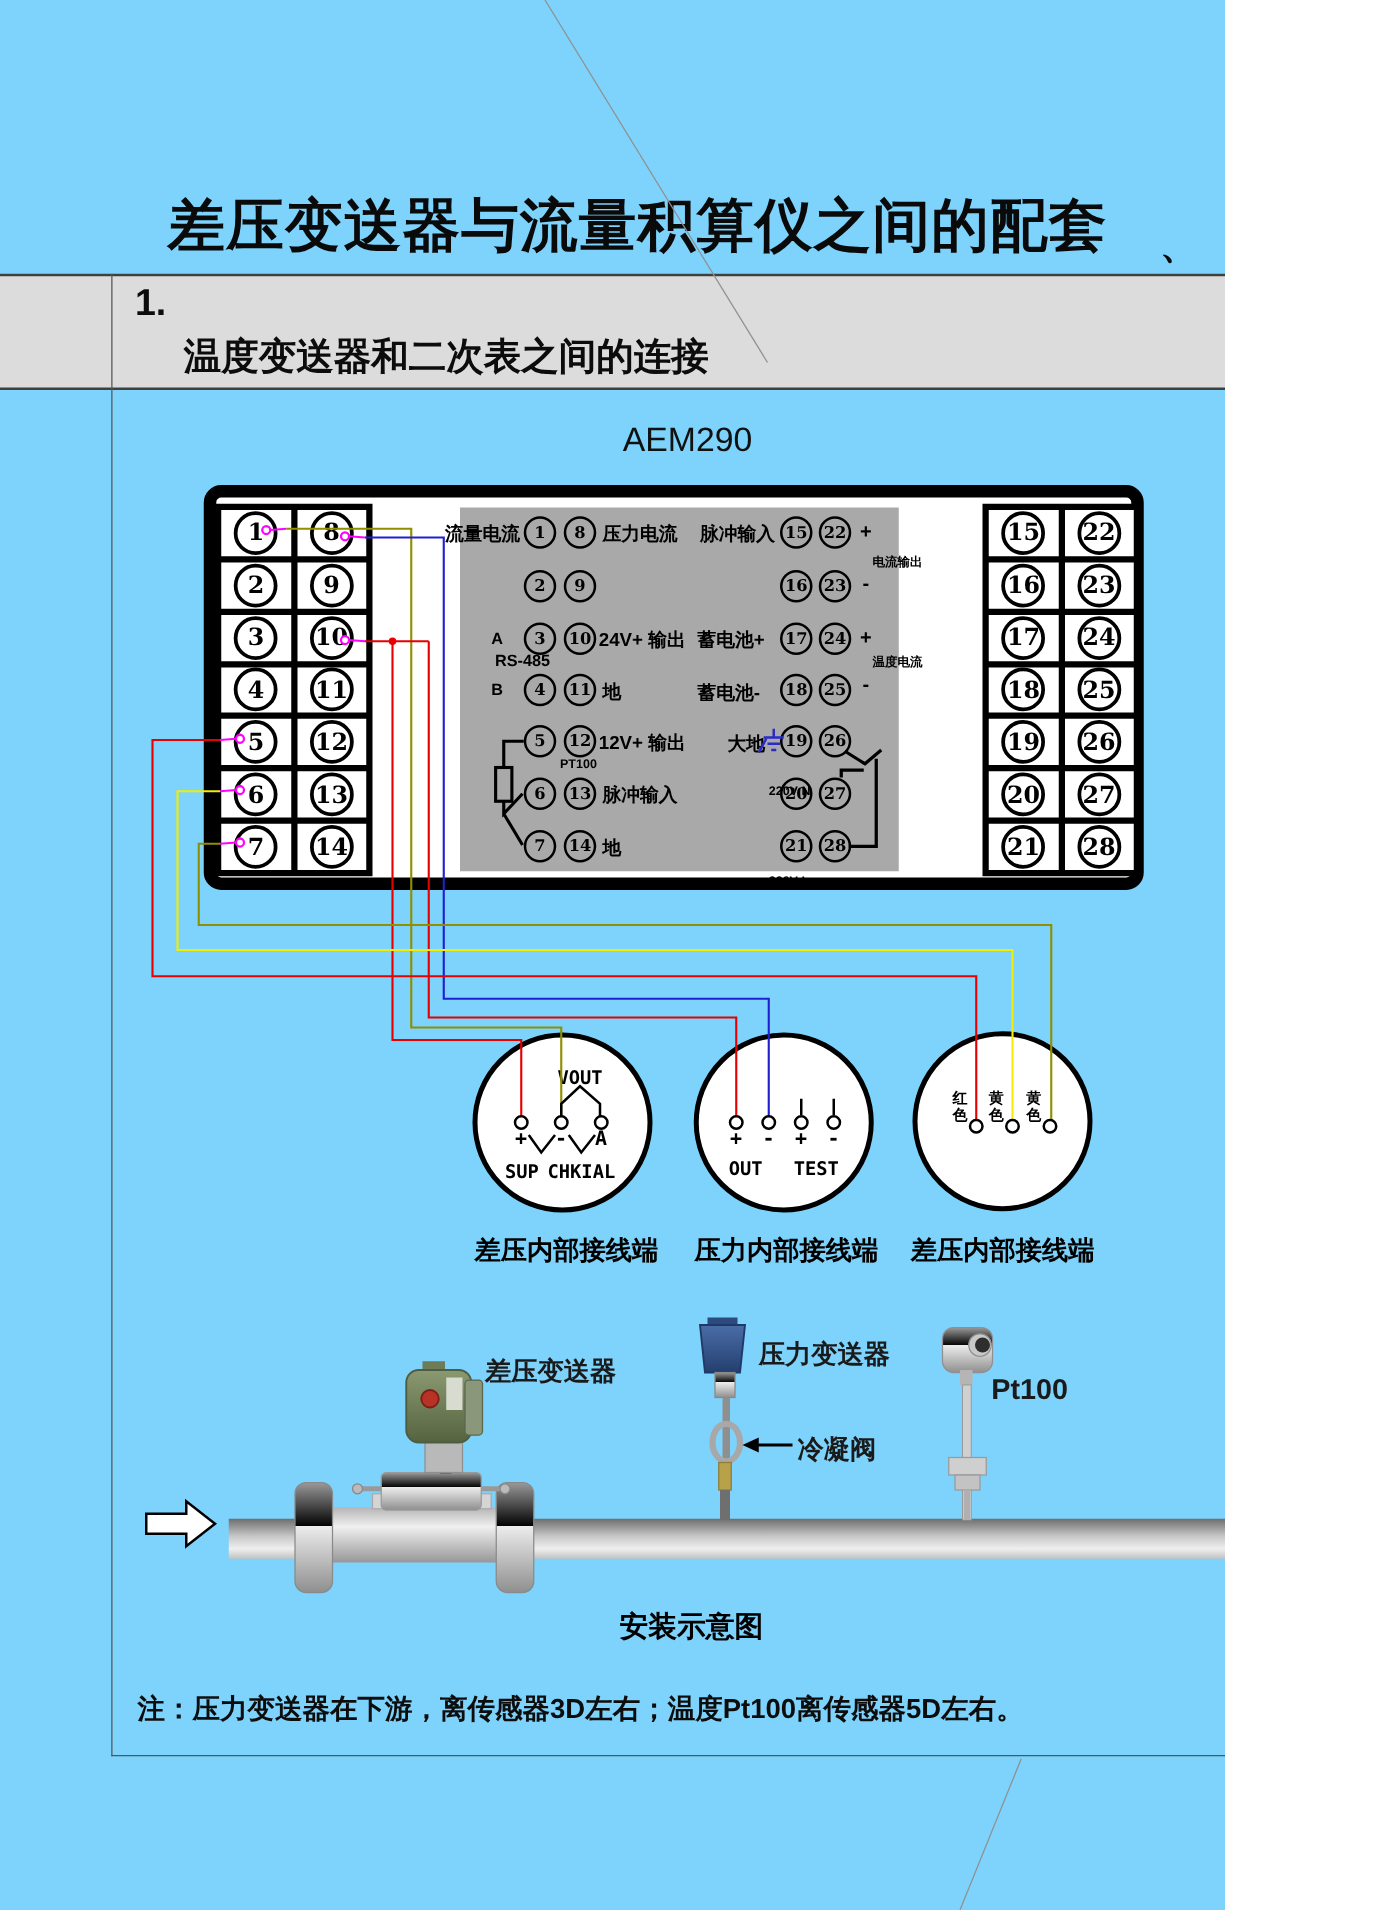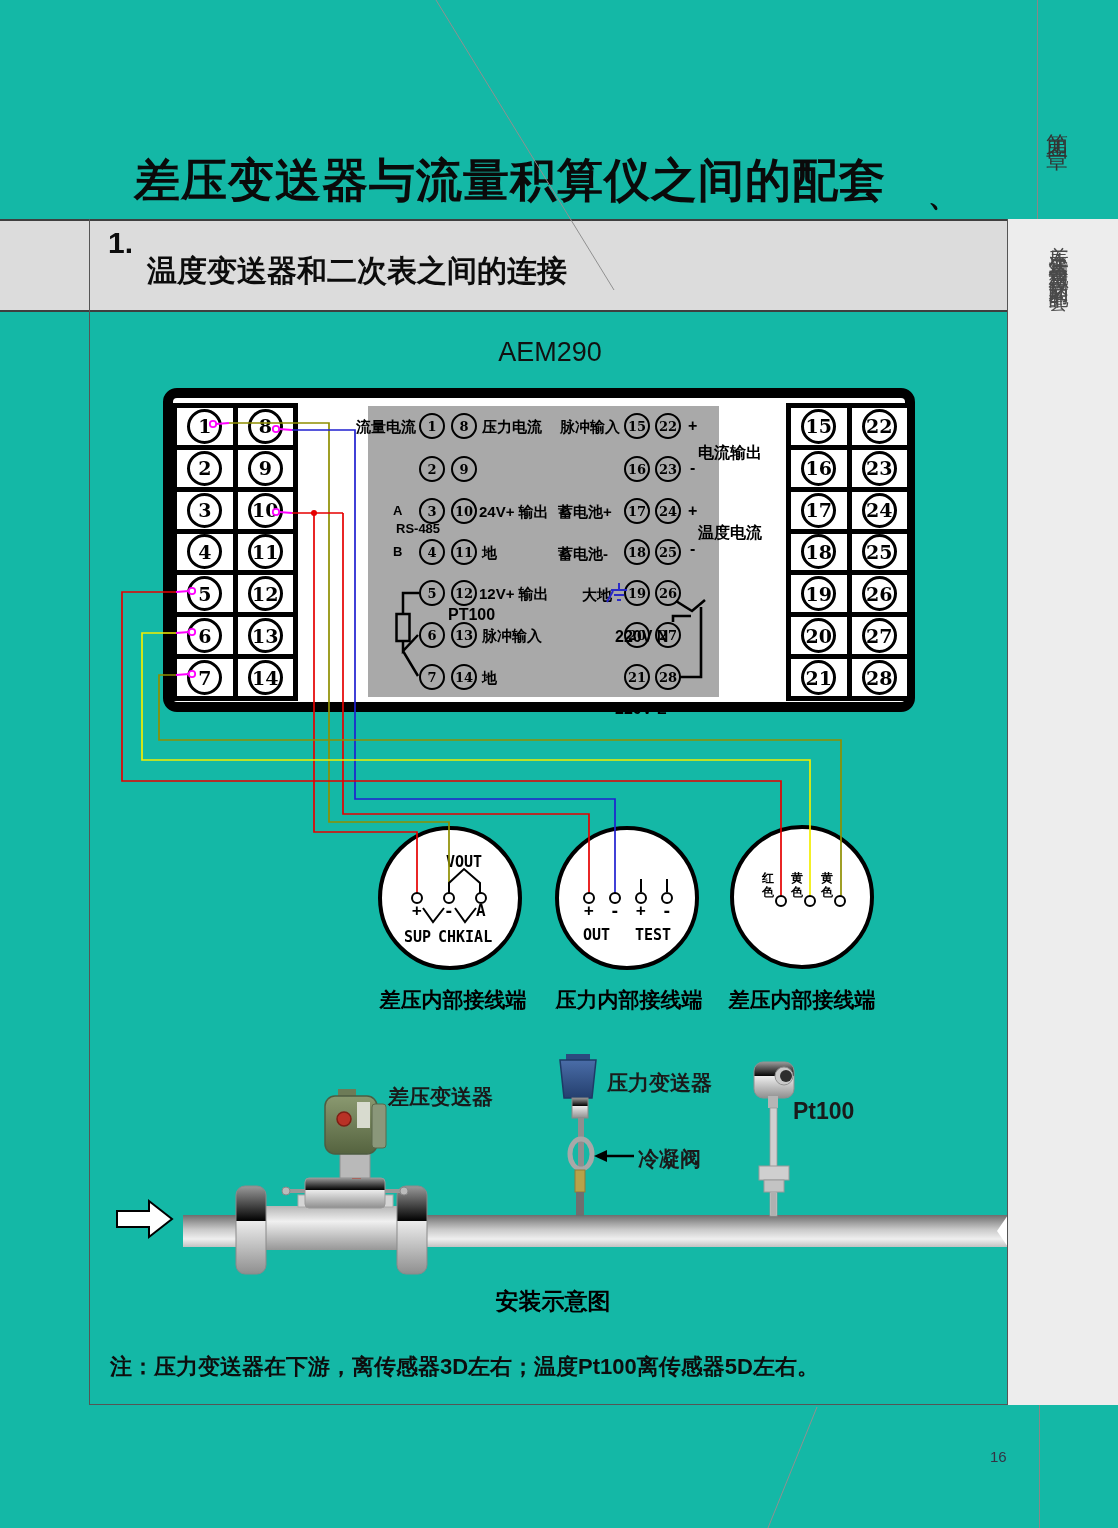--- a/index.html
+++ b/index.html
@@ -1,30 +1,30 @@
 <!DOCTYPE html>
 <html><head>
 <meta charset="utf-8">
 <style>
   html,body{margin:0;padding:0;background:#fff;}
-  .page{position:relative;width:1118px;height:1528px;background:#14b8a6;overflow:hidden;
+  .page{position:relative;width:980px;height:1528px;background:#7dd3fc;overflow:hidden;
         font-family:"Liberation Sans",sans-serif;color:#000;}
   .abs{position:absolute;}
 
   
   .main-title{left:90px;top:150px;width:840px;text-align:center;
     font-size:46px;font-weight:900;letter-spacing:1px;color:#0a0a0a;}
   .title-mark{left:928px;top:176px;font-size:30px;font-weight:bold;color:#0a0a0a;}
 
   
   .head-bar{left:0;top:219px;width:1008px;height:93px;background:#dcdcdc;
     border-top:2px solid #3f3f3f;border-bottom:2px solid #3f3f3f;box-sizing:border-box;}
   .head-num{left:108px;top:226px;font-size:30px;font-weight:bold;color:#0c0c0c;}
   .head-l1{left:147px;top:226px;font-size:30px;font-weight:bold;color:#0c0c0c;}
-  .head-l2{left:147px;top:251px;font-size:30px;font-weight:bold;color:#0c0c0c;}
+  .head-l2{left:147px;top:265px;font-size:30px;font-weight:bold;color:#0c0c0c;}
 
   
   .cb-left{left:89px;top:219px;height:1186px;border-left:1.5px solid #555;}
   .cb-right{left:1007px;top:219px;height:1186px;border-left:1.5px solid #555;z-index:4;}
   .cb-bottom{left:89px;top:1404px;width:919px;border-top:1.5px solid #555;}
 
   .model{left:470px;top:337px;width:160px;text-align:center;font-size:27px;color:#111;}
 
   
   .tframe{left:163px;top:388px;width:752px;height:324px;border:10px solid #000;
@@ -35,21 +35,21 @@
   .cg-left{left:172px;} .cg-right{left:786px;}
   .cell{background:#fff;display:flex;align-items:center;justify-content:center;}
   .cell .num{width:29px;height:29px;border:3px solid #000;border-radius:50%;
     display:flex;align-items:center;justify-content:center;
     font-family:"DejaVu Serif",serif;font-weight:bold;font-size:19px;}
   .gpanel{left:368px;top:406px;width:351px;height:291px;background:#a9a9a9;}
   .mini{width:26px;height:26px;border:2.5px solid #000;border-radius:50%;box-sizing:border-box;
     display:flex;align-items:center;justify-content:center;
     font-family:"DejaVu Serif",serif;font-weight:bold;font-size:13px;z-index:2;}
   .plab{font-size:15px;font-weight:bold;color:#000;white-space:nowrap;z-index:2;}
-  .plab-s{font-size:13px;} .plab-m{font-size:16px;padding-left:38px;} .pm{font-size:16px;font-weight:bold;z-index:2;}
+  .plab-s{font-size:13px;} .plab-m{font-size:10px;padding-left:38px;} .pm{font-size:16px;font-weight:bold;z-index:2;}
 
   
   .bigcircle{width:136px;height:136px;border:4px solid #000;border-radius:50%;
     background:#fff;box-sizing:content-box;}
   .mono{font-family:"DejaVu Sans Mono",monospace;font-weight:bold;font-size:15px;white-space:nowrap;z-index:2;}
   .tsign{font-family:"DejaVu Sans Mono",monospace;font-weight:bold;font-size:16px;z-index:2;}
   .ccap{font-size:21px;font-weight:bold;width:150px;text-align:center;z-index:2;}
   .clr{width:17px;font-size:12px;font-weight:bold;line-height:14px;word-break:break-all;z-index:2;}
 
   

